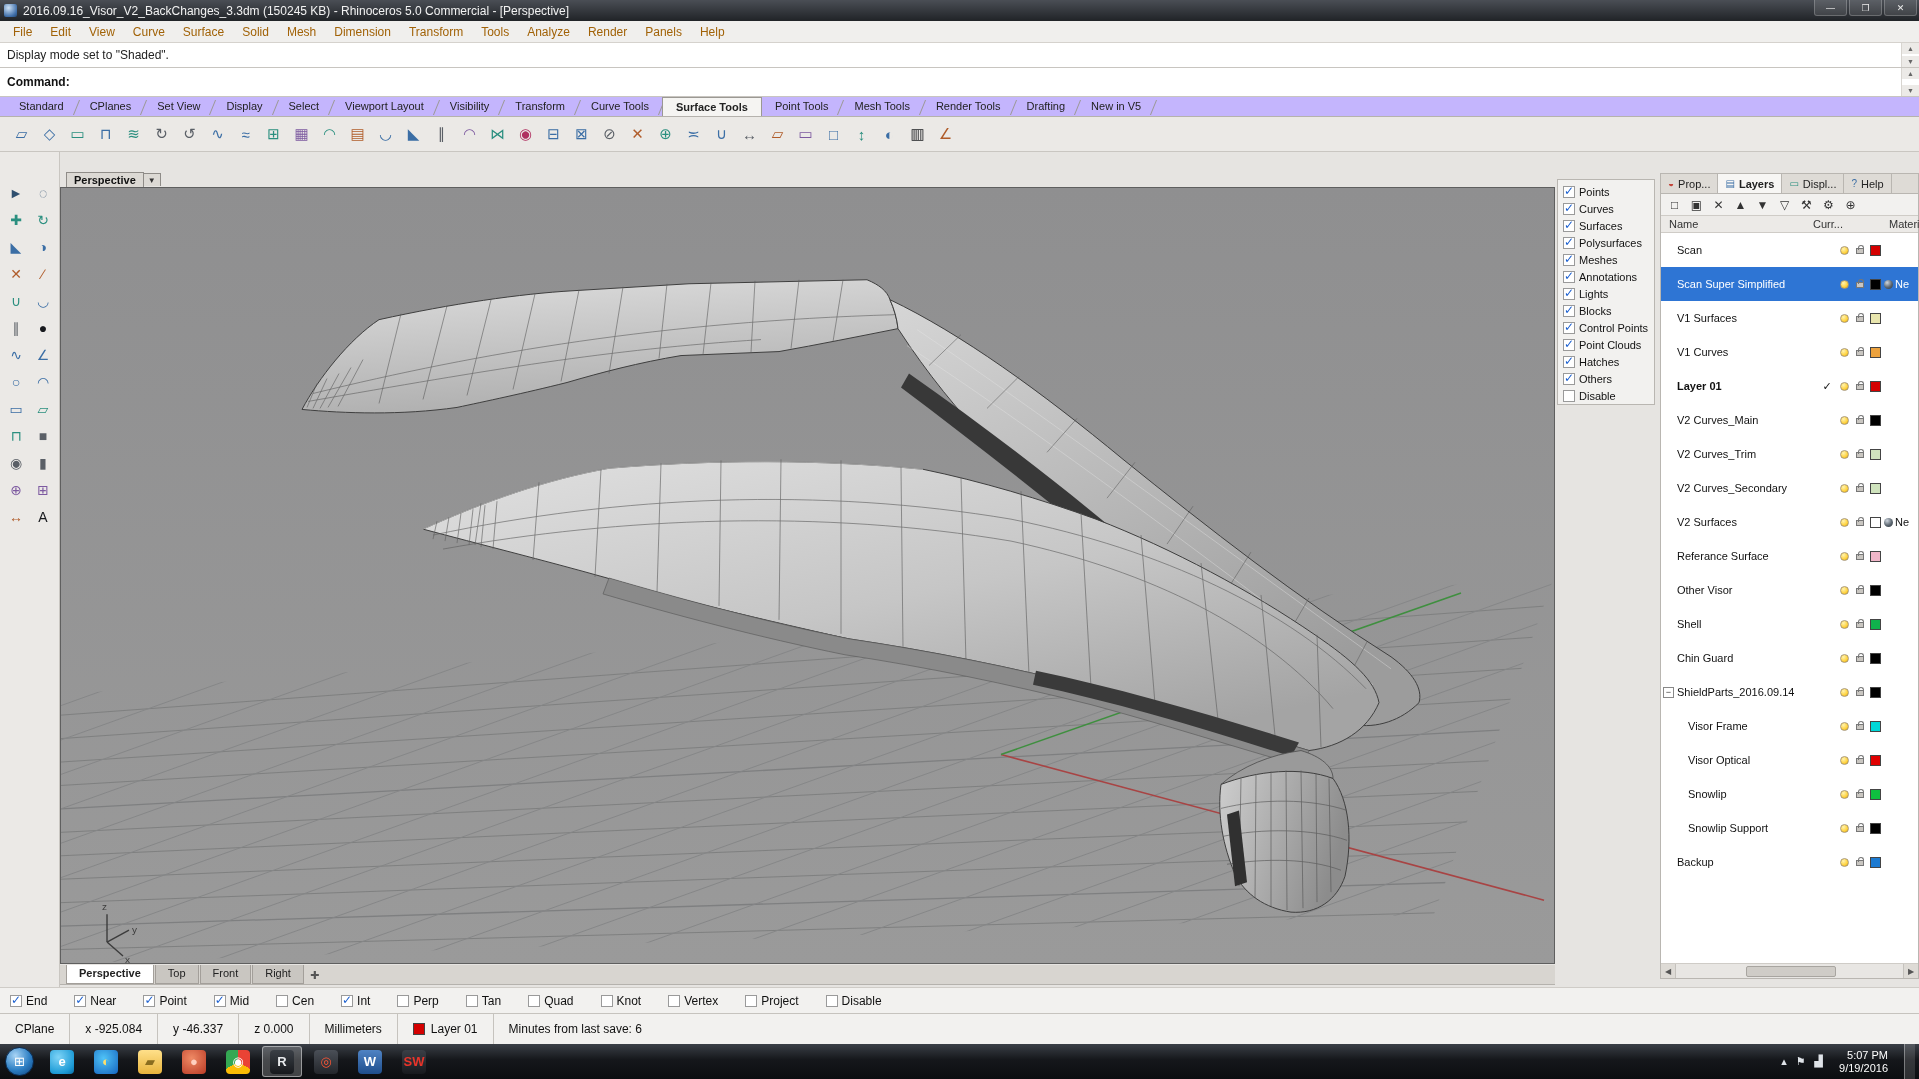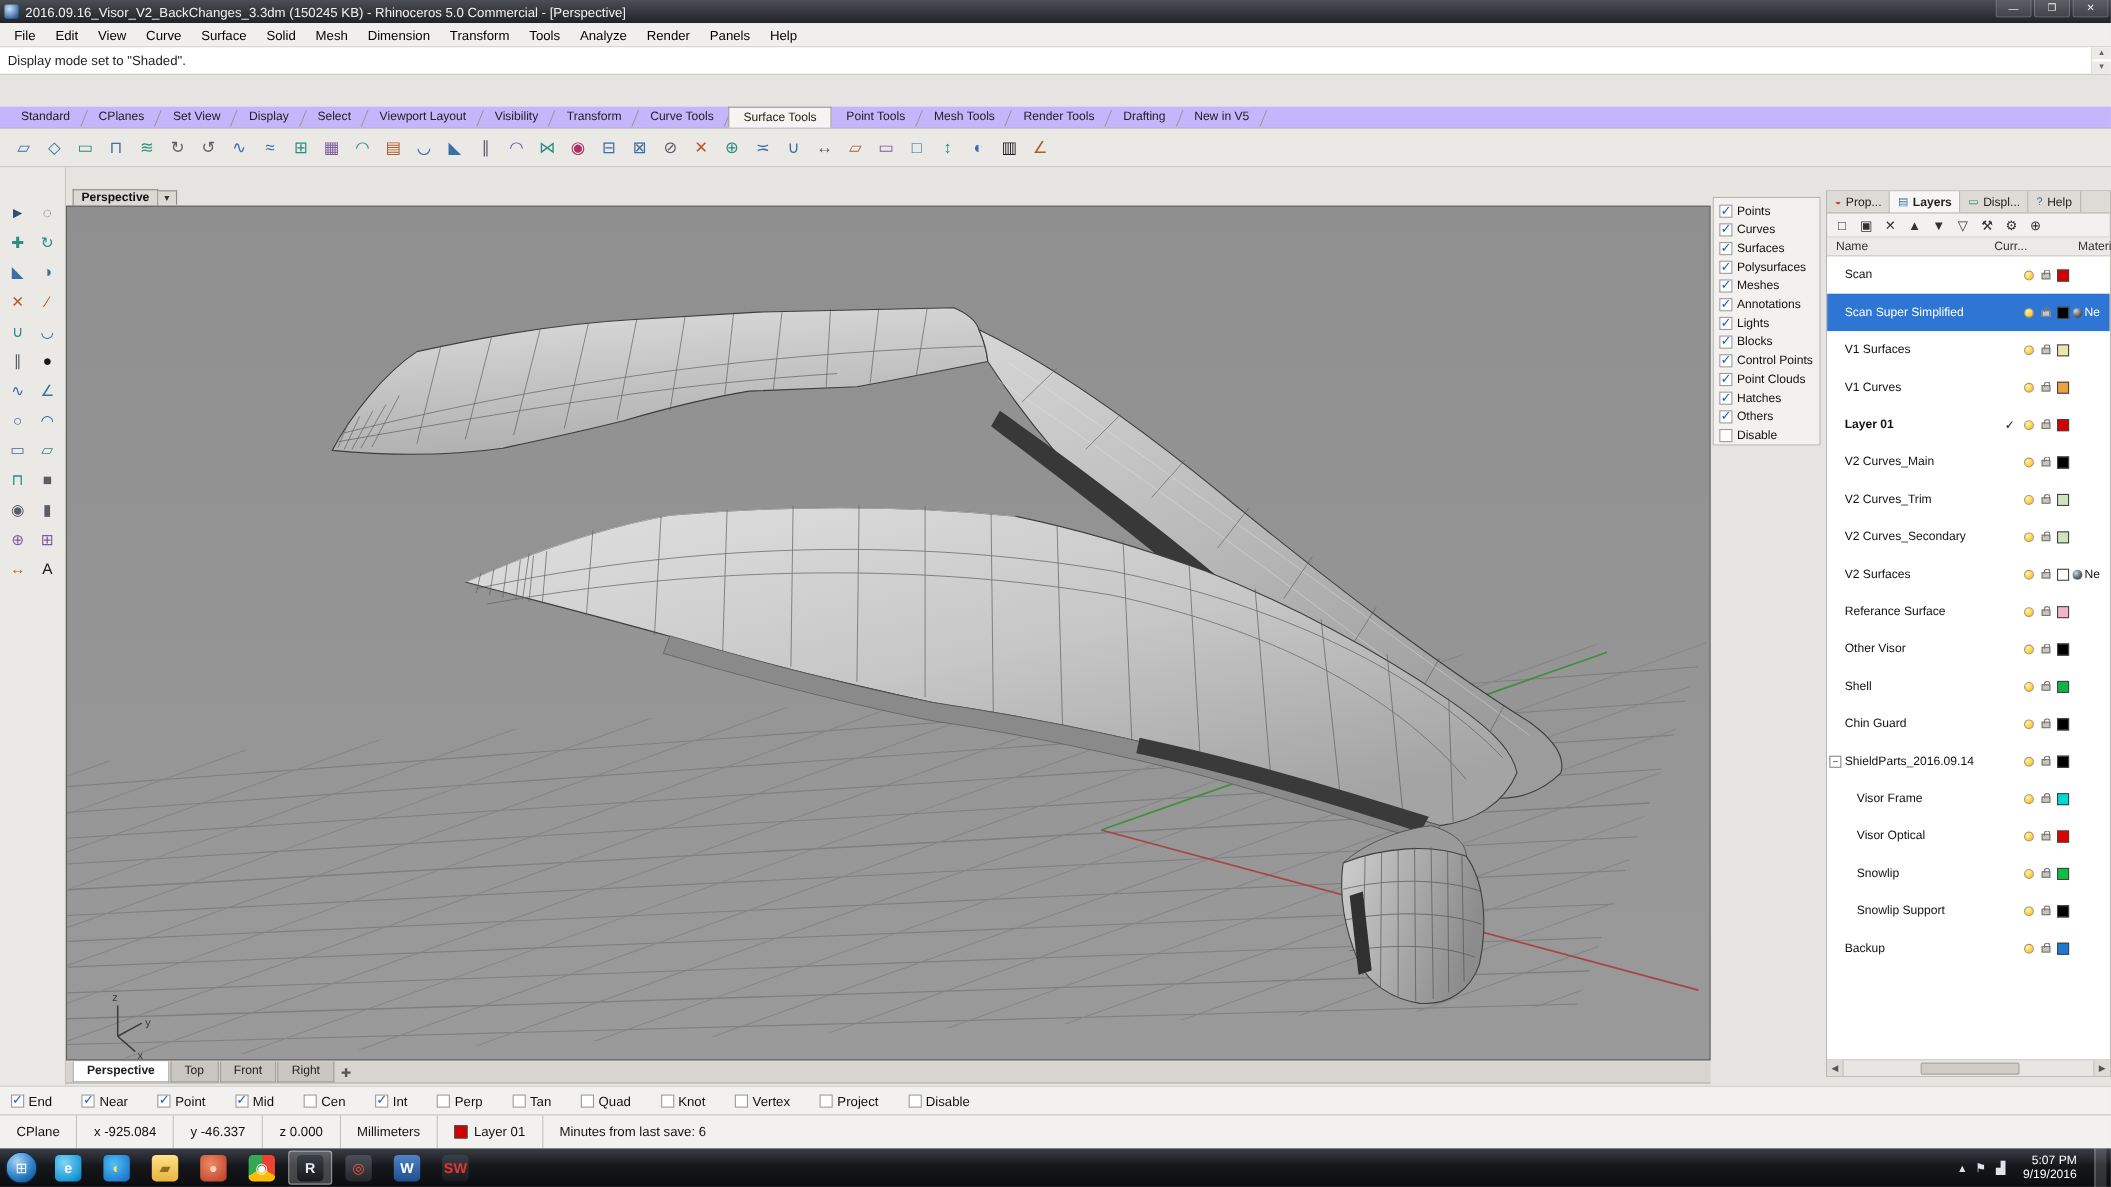--- a/index.html
+++ b/index.html
@@ -9,34 +9,34 @@
 .abs{position:absolute}
 
 
 #titlebar{left:0;top:0;width:1919px;height:21px;background:linear-gradient(#4a4e55,#202327);color:#f2f2f2;display:flex;align-items:center;padding-left:4px;font-size:12px}
 #title-icon{width:13px;height:13px;margin-right:6px;border-radius:2px;background:radial-gradient(circle at 35% 30%,#cfe3f7,#3f6ea8 70%,#24456e);flex:none}
 #win-controls{margin-left:auto;display:flex;height:100%;align-items:flex-start}
 .winbtn{width:33px;height:16px;display:flex;align-items:center;justify-content:center;font-size:9px;color:#eee;background:rgba(255,255,255,.10);border:1px solid rgba(255,255,255,.22);border-top:none;border-radius:0 0 3px 3px;margin-right:2px}
 
 
 #menubar{left:0;top:21px;width:1919px;height:22px;background:#f0efed;border-bottom:1px solid #d5d2cd;display:flex;align-items:center;padding-left:4px}
-.menu-item{padding:3px 9px;font-size:12px;color:#000000}
+.menu-item{padding:3px 9px;font-size:12px;color:#a16207}
 
 
 .cmdrow{left:0;width:1919px;background:#fff;display:flex;align-items:center;font-size:12px;padding-left:7px;border-bottom:1px solid #c8c5c0}
 #historyrow{top:43px;height:25px;color:#222}
 #commandrow{top:68px;height:29px;font-weight:bold}
 .miniscroll{margin-left:auto;width:18px;height:100%;display:flex;flex-direction:column;justify-content:space-between;border-left:1px solid #d8d5d0}
 .msbtn{height:11px;font-size:7px;color:#666;display:flex;align-items:center;justify-content:center;background:#eceae7}
 
 
 #tabrow{left:0;top:97px;width:1919px;height:20px;background:#c4b5fd;border-bottom:1px solid #b5b2ad;display:flex;padding-left:6px}
 .ttab{font-size:11px;padding:3px 13px 2px;position:relative;color:#222;white-space:nowrap}
 .ttab:after{content:"";position:absolute;right:0;top:3px;bottom:1px;width:1px;background:#9b9893;transform:skewX(-22deg)}
-.ttab.active{background:#f5f4f2;border:1px solid #9b9893;border-bottom:none;font-weight:normal}
+.ttab.active{background:#f5f4f2;border:1px solid #9b9893;border-bottom:none;font-weight:bold}
 .ttab.active:after{display:none}
 
 
 #icontoolbar{left:0;top:117px;width:1919px;height:35px;background:#ebe9e6;border-bottom:1px solid #c9c6c1;display:flex;align-items:center;gap:1px;padding-left:8px}
 .tbicon{width:27px;height:27px;display:flex;align-items:center;justify-content:center;font-size:15px;border-radius:2px;flex:none}
 
 
 #leftbar{left:0;top:152px;width:60px;height:835px;background:#ebe9e6;border-right:1px solid #c9c6c1;display:flex;flex-wrap:wrap;align-content:flex-start;padding:28px 2px 0 3px;gap:1px}
 .sideicon{width:26px;height:26px;display:flex;align-items:center;justify-content:center;font-size:14px;border-radius:2px;flex:none}
 
@@ -163,20 +163,27 @@
 
       <span class="menu-item">Render</span>
 
       <span class="menu-item">Panels</span>
 
       <span class="menu-item">Help</span>
     </div>
 
   <div id="historyrow" class="abs cmdrow">
     <span>Display mode set to "Shaded".</span>
+    <span class="miniscroll">
+      <span class="msbtn">▲</span>
+      <span class="msbtn">▼</span>
+    </span>
+  </div>
+  <div id="commandrow" class="abs cmdrow">
+    <span>Command:</span>
     <span class="miniscroll">
       <span class="msbtn">▲</span>
       <span class="msbtn">▼</span>
     </span>
   </div>
 
   <div id="tabrow" class="abs">
 
       <span class="ttab">Standard</span>
 

